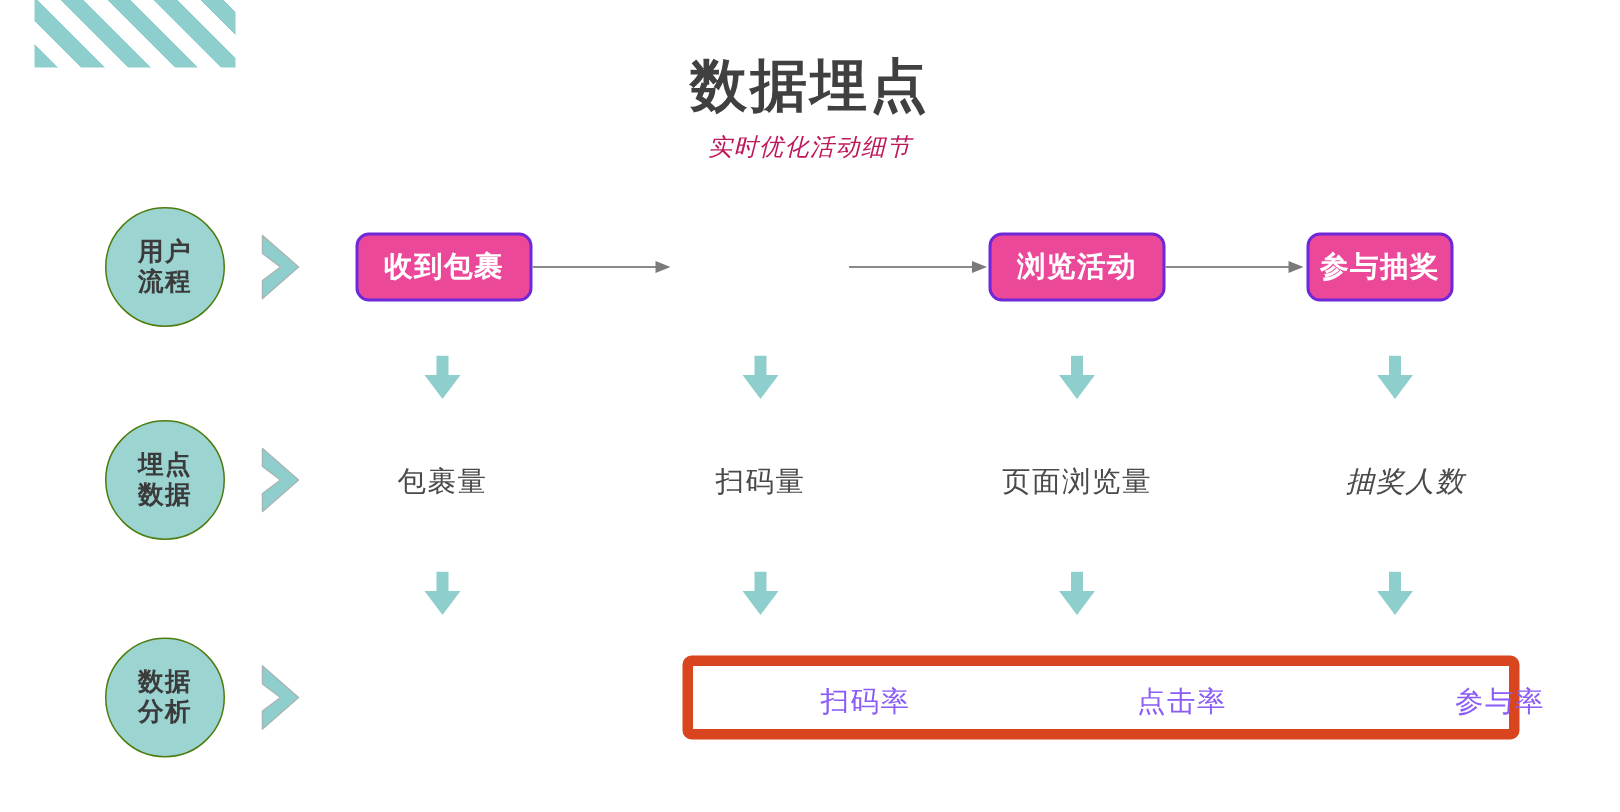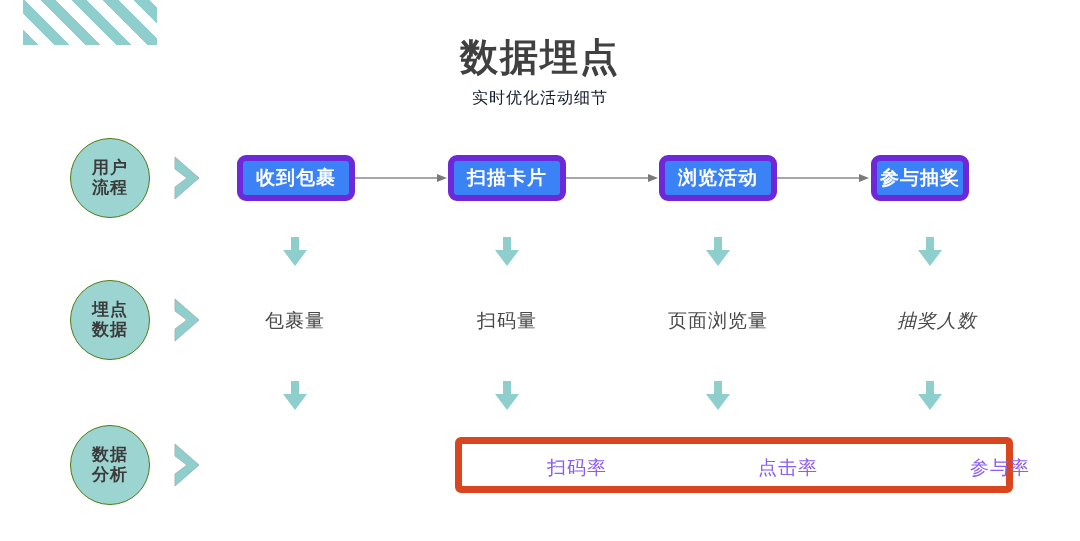--- a/index.html
+++ b/index.html
@@ -47,22 +47,23 @@
     letter-spacing: 2px;
   }
   .subtitle {
     position: absolute;
     left: 0;
     top: 88px;
     width: 1080px;
     text-align: center;
     font-size: 16px;
     font-weight: normal;
-    color: #0f172a;
-    letter-spacing: 1px;
+    color: #be185d;
+    letter-spacing: 1px;
+    font-style: italic;
   }
 
   
   .row-circle {
     position: absolute;
     width: 80px;
     height: 80px;
     border-radius: 50%;
     background: #9cd4d2;
     border: 1px solid #4d7c0f;
@@ -85,22 +86,22 @@
     width: 34px;
     height: 46px;
   }
   .chevron svg { display: block; }
 
   
   .flow-box {
     position: absolute;
     height: 46px;
     border-radius: 9px;
-    background: #3b82f6;
-    border: 6px solid #6d28d9;
+    background: #ec4899;
+    border: 2px solid #6d28d9;
     box-sizing: border-box;
     display: flex;
     align-items: center;
     justify-content: center;
     color: #ffffff;
     font-size: 19px;
     font-weight: bold;
     letter-spacing: 1px;
   }
 
@@ -173,21 +174,20 @@
 
   <div class="flow-box" style="left:237px; top:155px; width:118px;">收到包裹</div>
 
   <div class="connector" style="left:355px; top:173px; width:92px;">
     <svg width="92" height="10" viewBox="0 0 92 10">
       <line x1="0" y1="5" x2="84" y2="5" stroke="#8a8a8a" stroke-width="1.4"></line>
       <polygon points="92,5 82,1 82,9" fill="#7a7a7a"></polygon>
     </svg>
   </div>
 
-  <div class="flow-box" style="left:448px; top:155px; width:118px;">扫描卡片</div>
 
   <div class="connector" style="left:566px; top:173px; width:92px;">
     <svg width="92" height="10" viewBox="0 0 92 10">
       <line x1="0" y1="5" x2="84" y2="5" stroke="#8a8a8a" stroke-width="1.4"></line>
       <polygon points="92,5 82,1 82,9" fill="#7a7a7a"></polygon>
     </svg>
   </div>
 
   <div class="flow-box" style="left:659px; top:155px; width:118px;">浏览活动</div>
 

